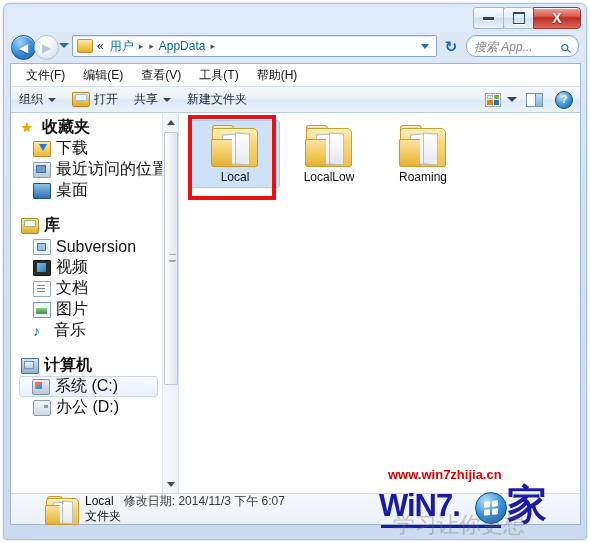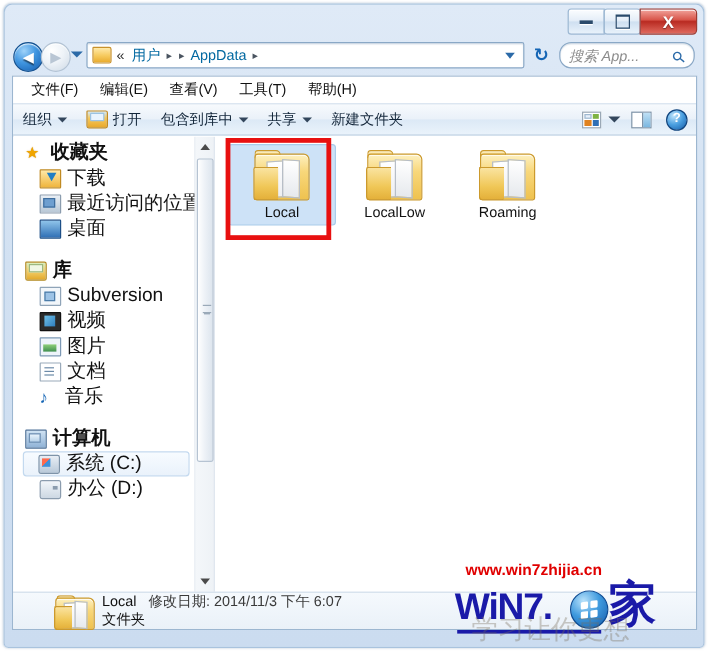--- a/index.html
+++ b/index.html
@@ -84,21 +84,21 @@
   #searchph{font-style:italic;color:#8c8c8c;font-size:12px;margin-left:7px;white-space:nowrap;}
   #searchicon{margin-left:auto;margin-right:7px;color:#2b6aa8;font-size:13px;
     transform:rotate(-50deg);}
   
   #pane{
     position:absolute;left:6px;top:59px;width:571px;height:462px;
     background:#fff;border:1px solid #9cb6d0;box-sizing:border-box;
   }
   
   #menubar{position:absolute;left:0;top:0;right:0;height:22px;
-    background:#fff;display:flex;align-items:flex-start;padding-left:6px;box-sizing:border-box;}
+    background:#fff;display:flex;align-items:center;padding-left:6px;box-sizing:border-box;}
   .menuitem{font-size:12px;color:#111;padding:2px 9px;white-space:nowrap;}
   
   #toolbar{
     position:absolute;left:0;top:22px;right:0;height:27px;
     background:linear-gradient(180deg,#f7fafd 0%,#eaf1f9 48%,#dce9f6 52%,#eaf3fb 100%);
     border-top:1px solid #d4e0ee;border-bottom:1px solid #b8cde2;
     display:flex;align-items:center;box-sizing:border-box;
   }
   .tbitem{display:flex;align-items:center;font-size:12px;color:#13263a;
     padding:3px 8px;white-space:nowrap;}
@@ -310,24 +310,20 @@
     <div id="toolbar">
       <div class="tbitem">
         <span>组织</span>
         <span class="tbcaret"></span>
       </div>
       <div class="tbitem">
         <span class="tb-openicon"></span>
         <span>打开</span>
       </div>
       <div class="tbitem">
-        <span>包含到库中</span>
-        <span class="tbcaret"></span>
-      </div>
-      <div class="tbitem">
         <span>共享</span>
         <span class="tbcaret"></span>
       </div>
       <div class="tbitem">
         <span>新建文件夹</span>
       </div>
       <div id="tbright">
         <span id="viewicon">
             <i></i>
             <i></i>
@@ -372,26 +368,26 @@
         </div>
         <div class="navrow child">
           <span class="nicon ic-svn"></span>
           <span class="navlabel">Subversion</span>
         </div>
         <div class="navrow child">
           <span class="nicon ic-video"></span>
           <span class="navlabel">视频</span>
         </div>
         <div class="navrow child">
+          <span class="nicon ic-doc"></span>
+          <span class="navlabel">文档</span>
+        </div>
+        <div class="navrow child">
           <span class="nicon ic-pic"></span>
           <span class="navlabel">图片</span>
-        </div>
-        <div class="navrow child">
-          <span class="nicon ic-doc"></span>
-          <span class="navlabel">文档</span>
         </div>
         <div class="navrow child">
           <span class="nicon ic-music">♪</span>
           <span class="navlabel">音乐</span>
         </div>
       </div>
 
       <div class="navspacer"></div>
 
       <div class="navgroup">

